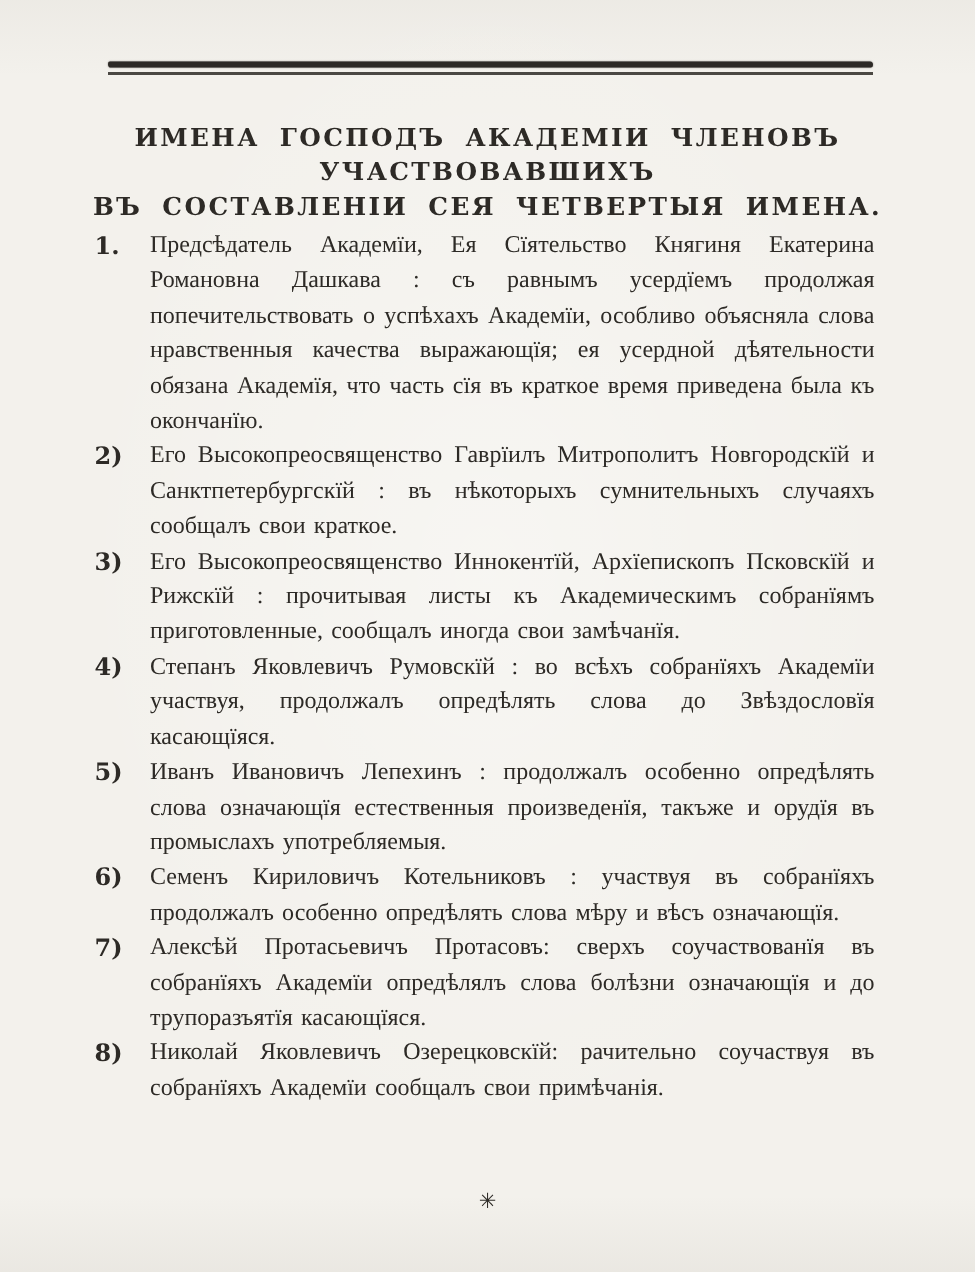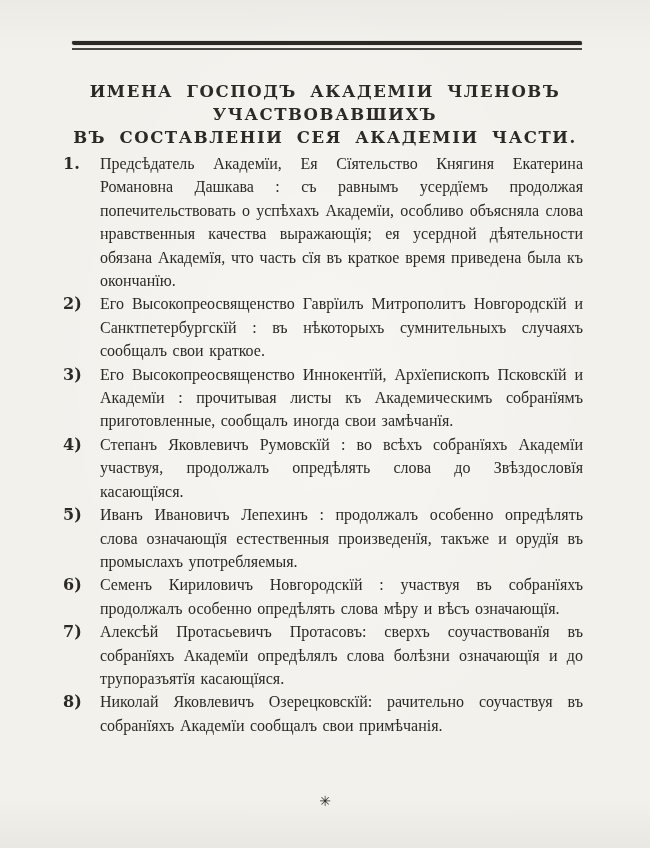--- a/index.html
+++ b/index.html
@@ -87,47 +87,47 @@
 
 <div class="page">
 
   <div class="rule">
     <div class="rule-thick"></div>
     <div class="rule-thin"></div>
   </div>
 
   <h1 class="title">
     <span>ИМЕНА ГОСПОДЪ АКАДЕМІИ ЧЛЕНОВЪ УЧАСТВОВАВШИХЪ</span>
-    <span>ВЪ СОСТАВЛЕНІИ СЕЯ АКАДЕМІИ ЧАСТИ.</span>
+    <span>ВЪ СОСТАВЛЕНІИ СЕЯ ЧЕТВЕРТЫЯ ИМЕНА.</span>
   </h1>
 
   <ol class="list" id="member-list">
       <li class="item">
         <span class="num">1.</span>
         <span class="body">Предсѣдатель Академїи, Ея Сїятельство Княгиня Екатерина Романовна Дашкава : съ равнымъ усердїемъ продолжая попечительствовать о успѣхахъ Академїи, особливо объясняла слова нравственныя качества выражающїя; ея усердной дѣятельности обязана Академїя, что часть сїя въ краткое время приведена была къ окончанїю.</span>
       </li>
       <li class="item">
         <span class="num">2)</span>
         <span class="body">Его Высокопреосвященство Гаврїилъ Митрополитъ Новгородскїй и Санктпетербургскїй : въ нѣкоторыхъ сумнительныхъ случаяхъ сообщалъ свои краткое.</span>
       </li>
       <li class="item">
         <span class="num">3)</span>
-        <span class="body">Его Высокопреосвященство Иннокентїй, Архїепископъ Псковскїй и Академїи : прочитывая листы къ Академическимъ собранїямъ приготовленные, сообщалъ иногда свои замѣчанїя.</span>
+        <span class="body">Его Высокопреосвященство Иннокентїй, Архїепископъ Псковскїй и Рижскїй : прочитывая листы къ Академическимъ собранїямъ приготовленные, сообщалъ иногда свои замѣчанїя.</span>
       </li>
       <li class="item">
         <span class="num">4)</span>
         <span class="body">Степанъ Яковлевичъ Румовскїй : во всѣхъ собранїяхъ Академїи участвуя, продолжалъ опредѣлять слова до Звѣздословїя касающїяся.</span>
       </li>
       <li class="item">
         <span class="num">5)</span>
         <span class="body">Иванъ Ивановичъ Лепехинъ : продолжалъ особенно опредѣлять слова означающїя естественныя произведенїя, такъже и орудїя въ промыслахъ употребляемыя.</span>
       </li>
       <li class="item">
         <span class="num">6)</span>
-        <span class="body">Семенъ Кириловичъ Новгородскїй : участвуя въ собранїяхъ продолжалъ особенно опредѣлять слова мѣру и вѣсъ означающїя.</span>
+        <span class="body">Семенъ Кириловичъ Котельниковъ : участвуя въ собранїяхъ продолжалъ особенно опредѣлять слова мѣру и вѣсъ означающїя.</span>
       </li>
       <li class="item">
         <span class="num">7)</span>
         <span class="body">Алексѣй Протасьевичъ Протасовъ: сверхъ соучаствованїя въ собранїяхъ Академїи опредѣлялъ слова болѣзни означающїя и до трупоразъятїя касающїяся.</span>
       </li>
       <li class="item">
         <span class="num">8)</span>
         <span class="body">Николай Яковлевичъ Озерецковскїй: рачительно соучаствуя въ собранїяхъ Академїи сообщалъ свои примѣчанія.</span>
       </li>
     </ol>

